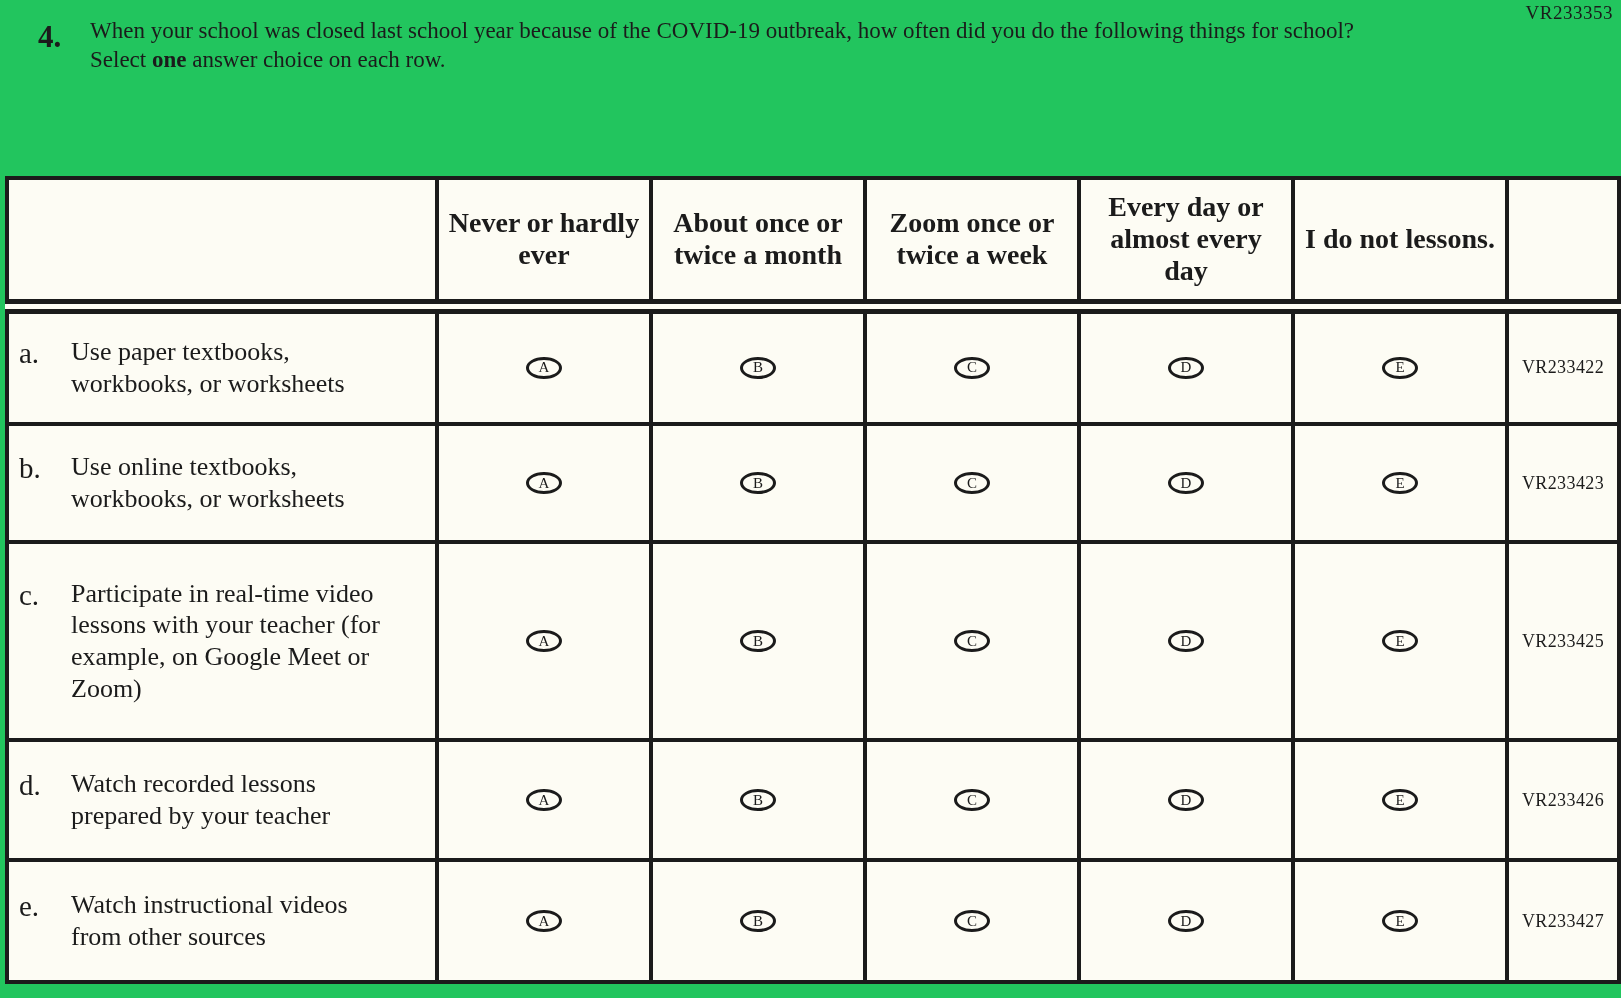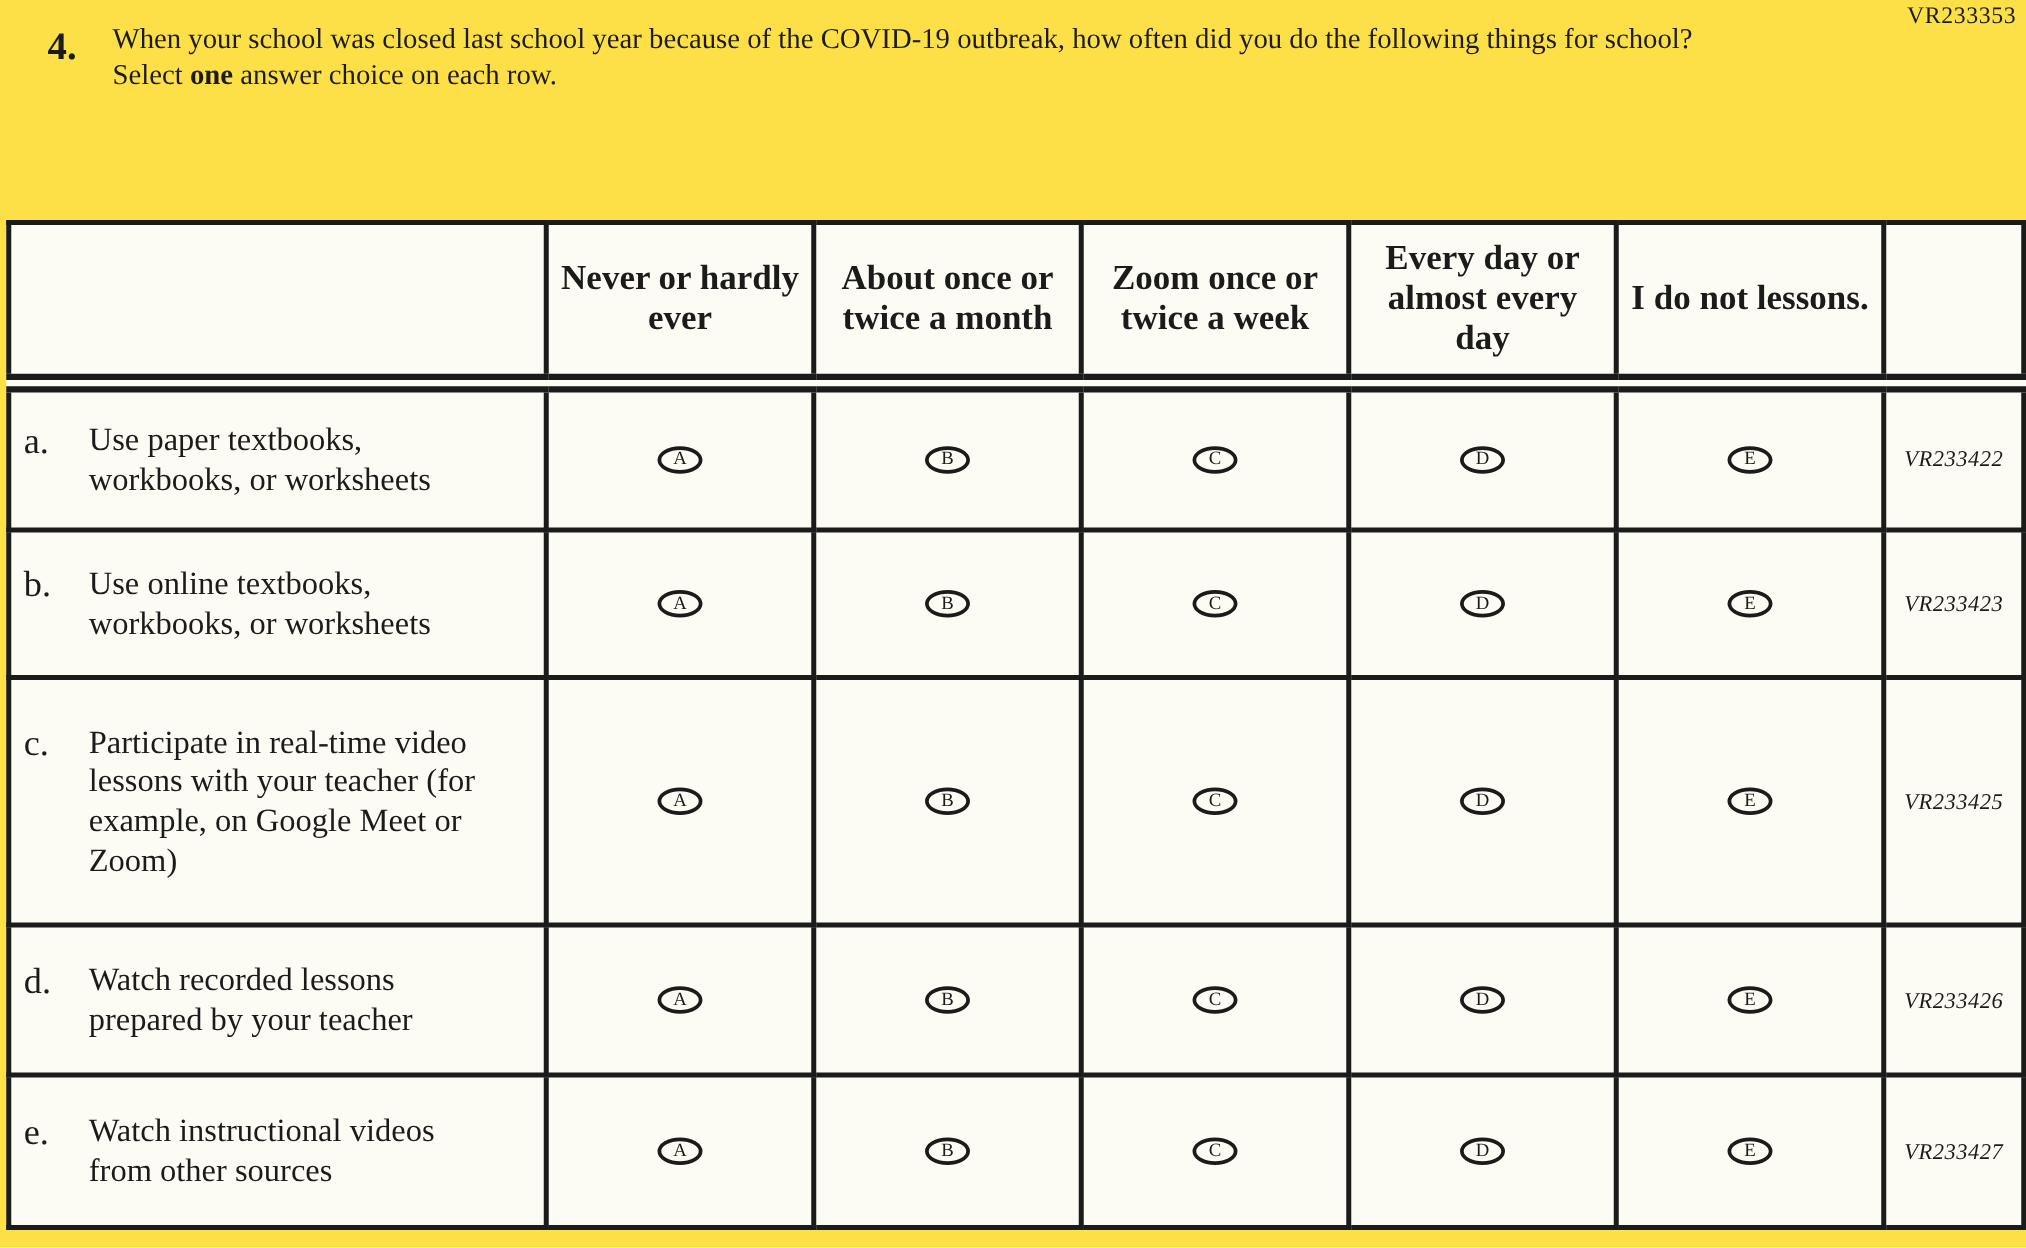--- a/index.html
+++ b/index.html
@@ -5,21 +5,21 @@
   * { margin: 0; padding: 0; box-sizing: border-box; }
 
   html, body {
     background: #fdfcf4;
   }
 
   .page {
     position: relative;
     width: 1621px;
     height: 998px;
-    background: #fde047;
+    background: #22c55e;
     color: #1b1b1b;
     font-family: "Liberation Serif", "DejaVu Serif", serif;
     overflow: hidden;
   }
 
   
   .top-code {
     position: absolute;
     top: 2px;
     right: 8px;
@@ -120,21 +120,20 @@
     line-height: 1;
     cursor: pointer;
     user-select: none;
   }
 
   td.code-cell {
     text-align: center;
     font-size: 18px;
     letter-spacing: 0.4px;
     padding: 2px;
-    font-style: italic;
   }
 </style>
 </head>
 <body>
 
 <div class="page">
 
   <div class="top-code">VR233353</div>
 
   <div class="question">

